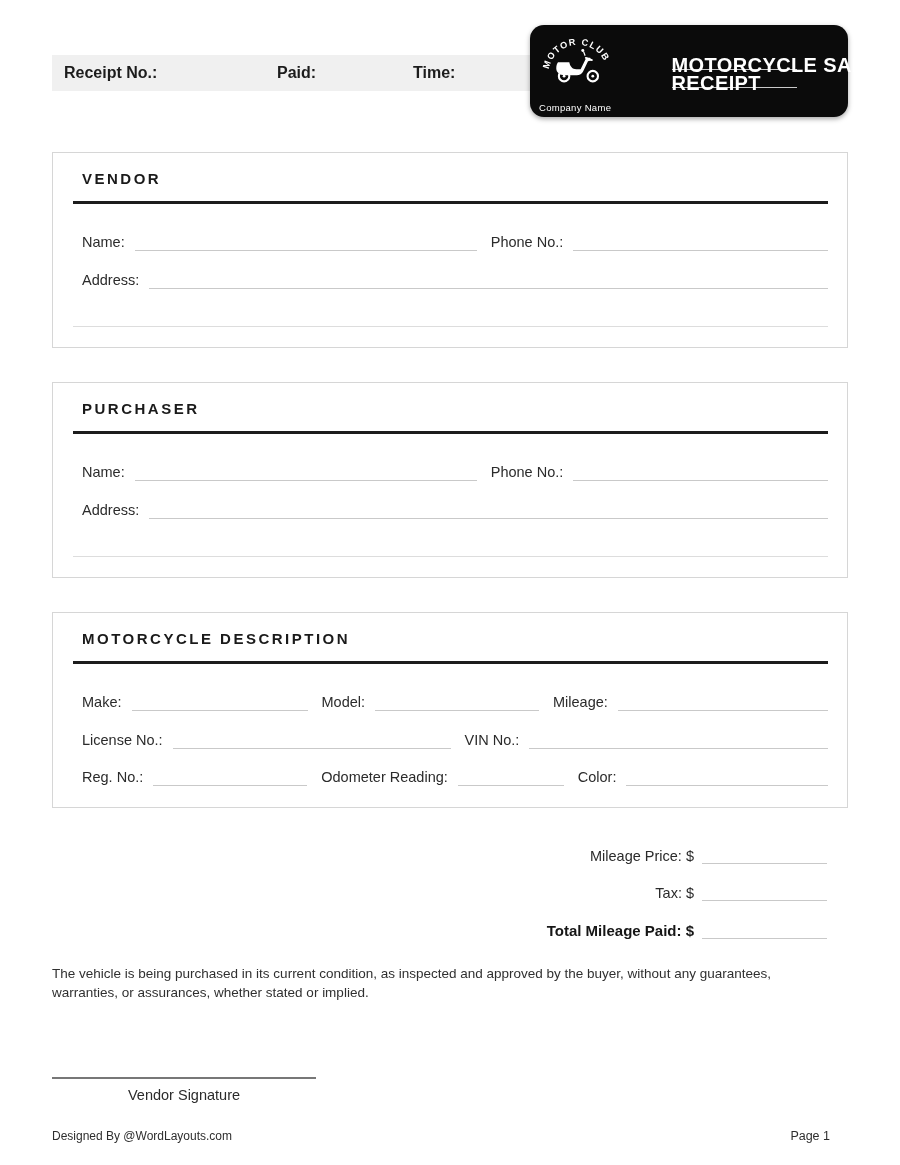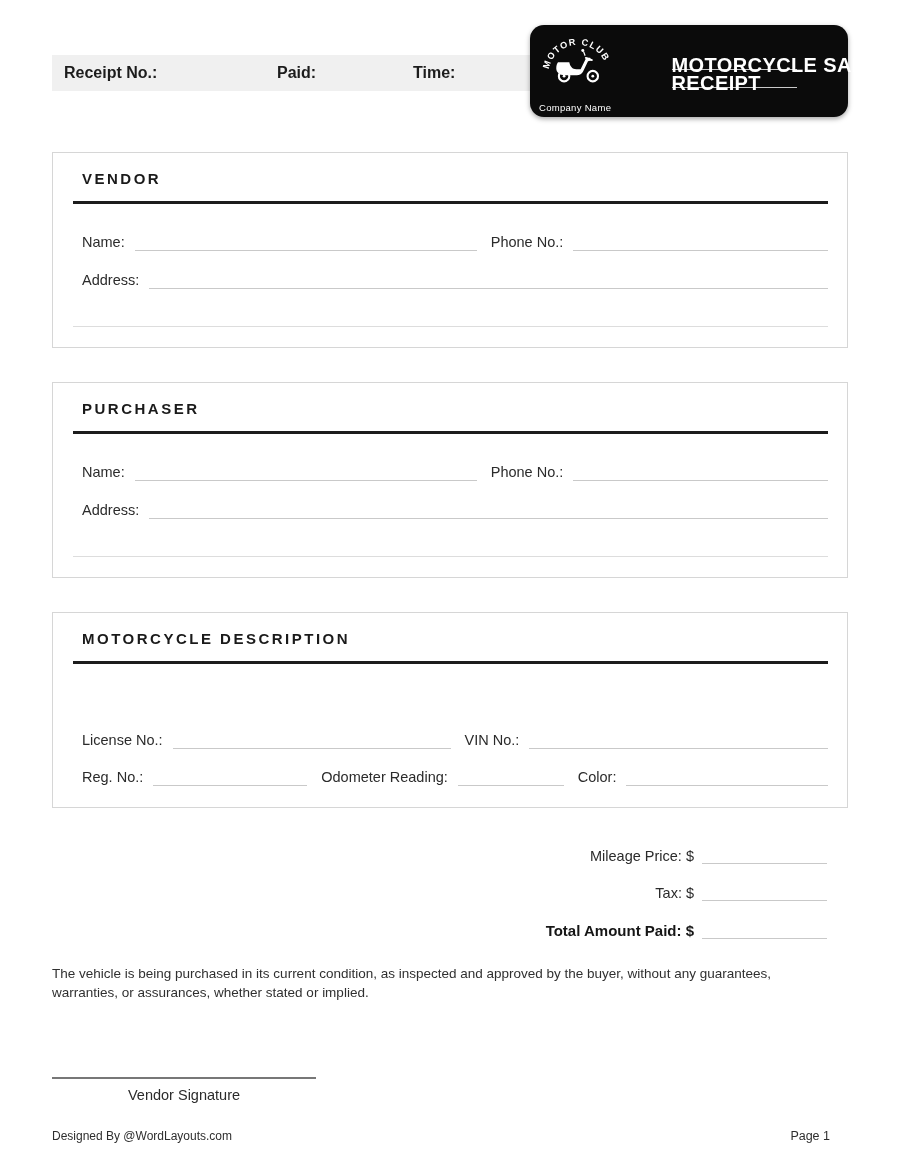--- a/index.html
+++ b/index.html
@@ -182,20 +182,28 @@
     <div class="frow r2">
       <span class="flabel">Address:</span>
       <span class="fline grow"></span>
     </div>
     <div class="extra-line"></div>
   </div>
 
   <div class="section motorcycle">
     <div class="section-heading">MOTORCYCLE DESCRIPTION</div>
     <div class="section-rule"></div>
+    <div class="frow r1">
+      <span class="flabel">Make:</span>
+      <span class="fline w-make"></span>
+      <span class="flabel mid">Model:</span>
+      <span class="fline w-model"></span>
+      <span class="flabel mid">Mileage:</span>
+      <span class="fline grow"></span>
+    </div>
     <div class="frow r2">
       <span class="flabel">License No.:</span>
       <span class="fline w-license"></span>
       <span class="flabel mid">VIN No.:</span>
       <span class="fline grow"></span>
     </div>
     <div class="frow r3">
       <span class="flabel">Reg. No.:</span>
       <span class="fline w-reg"></span>
       <span class="flabel mid">Odometer Reading:</span>
@@ -208,21 +216,21 @@
   <div class="totals">
     <div class="trow">
       <span class="tlabel">Mileage Price: $</span>
       <span class="tline"></span>
     </div>
     <div class="trow">
       <span class="tlabel">Tax: $</span>
       <span class="tline"></span>
     </div>
     <div class="trow total">
-      <span class="tlabel">Total Amount Paid: $</span>
+      <span class="tlabel">Total Mileage Paid: $</span>
       <span class="tline"></span>
     </div>
   </div>
 
   <div class="disclaimer">The vehicle is being purchased in its current condition, as inspected and approved by the buyer, without any guarantees, warranties, or assurances, whether stated or implied.</div>
 
   <div class="sig-line"></div>
   <div class="sig-label">Vendor Signature</div>
 
   <div class="footer-left">Designed By @WordLayouts.com</div>

